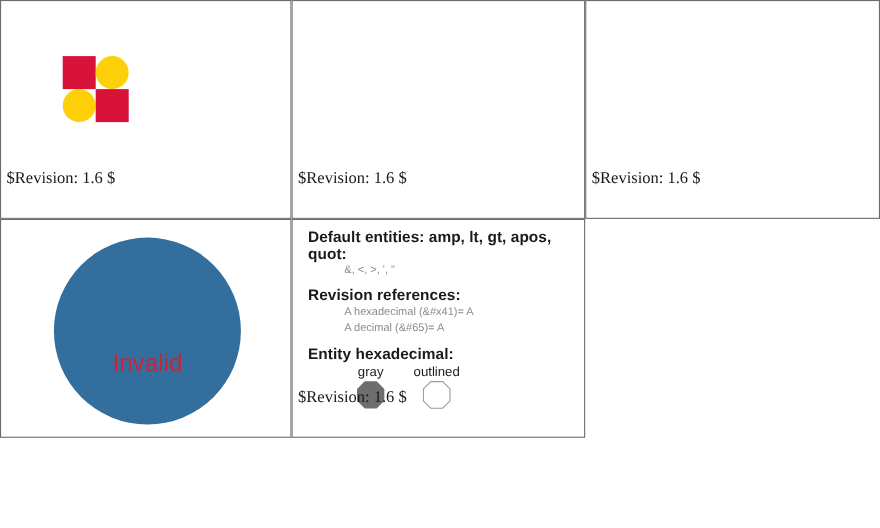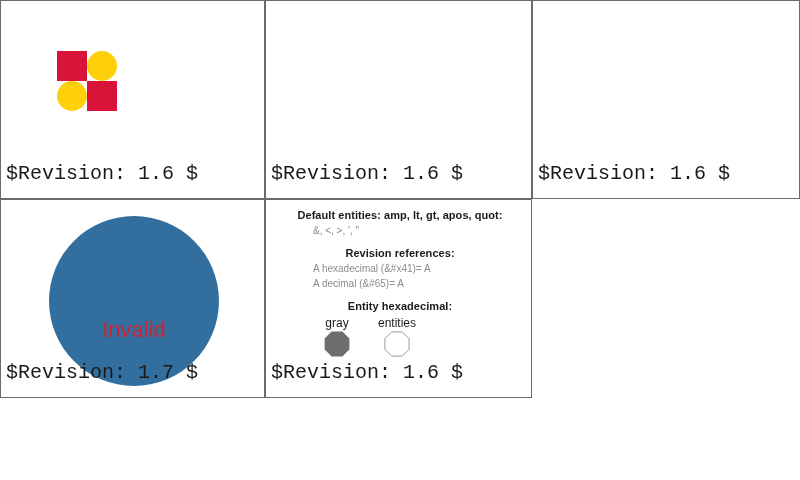--- a/index.html
+++ b/index.html
@@ -34,26 +34,26 @@
   #panel-logo-1 { left: 0px;   top: 0px;   width: 265px; height: 199px; }
   #panel-logo-2 { left: 265px; top: 0px;   width: 267px; height: 199px; }
   #panel-logo-3 { left: 532px; top: 0px;   width: 268px; height: 199px; }
   
   #panel-invalid { left: 0px;   top: 199px; width: 265px; height: 199px; }
   #panel-entities { left: 265px; top: 199px; width: 267px; height: 199px; }
 
   .revision-label {
     position: absolute;
     left: 5px;
-    bottom: 13px;
-    font-size: 20px;
+    bottom: 24px;
+    font-size: 15px;
     line-height: 23px;
     color: #1a1a1a;
     white-space: nowrap;
-    font-family: Liberation Mono, monospace;
+    font-family: Liberation Serif, serif;
   }
 
   
   .logo {
     position: absolute;
     width: 60px;
     height: 60px;
   }
   #logo-1 { left: 56px; top: 50px; }
 
@@ -97,27 +97,26 @@
   }
 
   
   #entities-body {
     position: absolute;
     left: 14px;
     top: 8px;
     width: 240px;
   }
   .ent-head {
-    font-size: 11px;
+    font-size: 14px;
     line-height: 15px;
     color: #1a1a1a;
     font-weight: 600;
     margin-top: 8px;
     letter-spacing: 0.05px;
-    text-align: center;
   }
   .ent-head.first { margin-top: 0px; }
   .ent-sub {
     font-size: 10px;
     line-height: 15px;
     color: #8c8c8c;
     margin-left: 33px;
   }
   #entity-shapes {
     position: relative;
@@ -166,21 +165,20 @@
   </div>
 
   <div class="panel" id="panel-logo-3" style="border-color: rgb(107, 107, 107);">
 
     <div class="revision-label">$Revision: 1.6 $</div>
   </div>
 
   <div class="panel" id="panel-invalid" style="border-color: rgb(107, 107, 107);">
     <div id="invalid-circle" style="background: rgb(51, 111, 158);"></div>
     <div id="invalid-text" style="color: rgb(204, 35, 54);">Invalid</div>
-    <div class="revision-label">$Revision: 1.7 $</div>
   </div>
 
   <div class="panel" id="panel-entities" style="border-color: rgb(107, 107, 107);">
     <div id="entities-body">
 
       <div class="ent-head first">Default entities: amp, lt, gt, apos, quot:</div>
       <div class="ent-sub" style="color: rgb(140, 140, 140);">&amp;, &lt;, &gt;, ', "</div>
 
       <div class="ent-head">Revision references:</div>
       <div class="ent-sub" style="color: rgb(140, 140, 140);">A hexadecimal (&amp;#x41)= A</div>
@@ -191,21 +189,21 @@
       <div id="entity-shapes">
         <div class="ent-shape-group" id="ent-group-gray">
           <span class="ent-shape-label">gray</span>
           <span class="octagon-wrap">
             <svg width="26" height="26" viewBox="0 0 26 26">
               <polygon points="7.6,0.6 18.4,0.6 25.4,7.6 25.4,18.4 18.4,25.4 7.6,25.4 0.6,18.4 0.6,7.6" fill="#6e6e6e"></polygon>
             </svg>
           </span>
         </div>
         <div class="ent-shape-group" id="ent-group-outlined">
-          <span class="ent-shape-label">entities</span>
+          <span class="ent-shape-label">outlined</span>
           <span class="octagon-wrap">
             <svg width="26" height="26" viewBox="0 0 26 26">
               <polygon points="7.6,0.9 18.4,0.9 25.1,7.6 25.1,18.4 18.4,25.1 7.6,25.1 0.9,18.4 0.9,7.6" fill="#ffffff" stroke="#9a9a9a" stroke-width="1"></polygon>
             </svg>
           </span>
         </div>
       </div>
 
     </div>
     <div class="revision-label">$Revision: 1.6 $</div>

